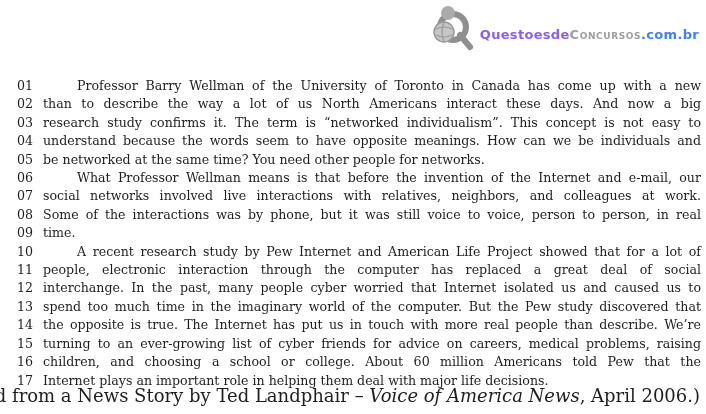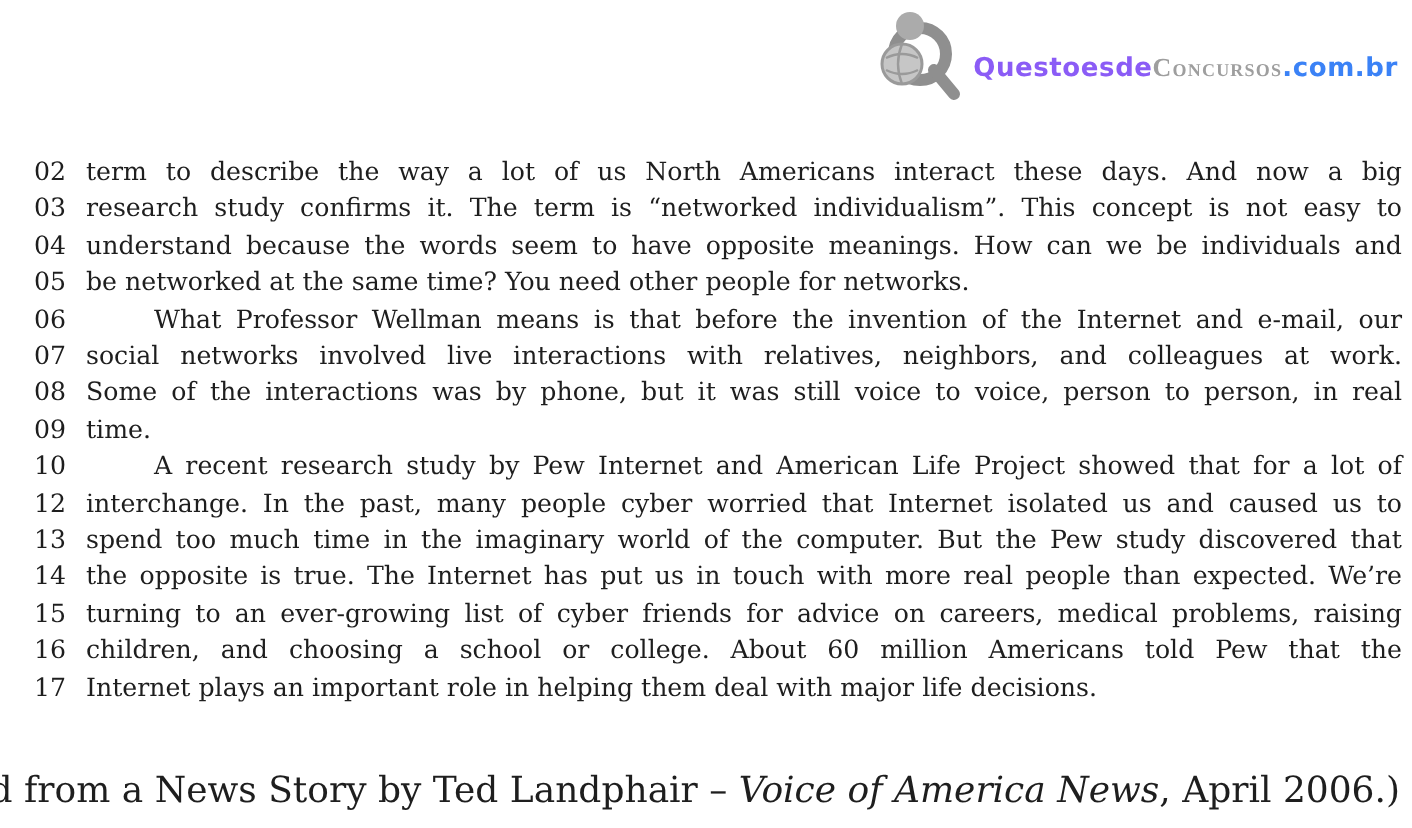--- a/index.html
+++ b/index.html
@@ -23,21 +23,21 @@
   .logo-icon { width: 50px; height: 46px; margin-right: 3px; }
   .logo-text {
     font-family: "DejaVu Sans", sans-serif;
     font-weight: bold;
     font-size: 13px;
     letter-spacing: 0.3px;
     white-space: nowrap;
     padding-top: 12px;
   }
   .brand-dark   { color: #8b5cf6; }
-  .brand-light  { color: #9e9e9e; font-variant: small-caps; letter-spacing: 0.6px; font-family: Liberation Serif, serif; }
+  .brand-light  { color: #9e9e9e; font-variant: small-caps; letter-spacing: 0.6px; }
   .brand-suffix { color: #3b82f6; }
 
   
   .passage {
     position: absolute;
     left: 17px;
     top: 77px;
     width: 684px;
   }
   .line {
@@ -89,22 +89,26 @@
         <path d="M9 24 Q17 20 25 24" fill="none" stroke="#9a9a9a" stroke-width="1.2"></path>
         <path d="M9 30 Q17 34 25 30" fill="none" stroke="#9a9a9a" stroke-width="1.2"></path>
         <path d="M17 17 Q13 27 17 37" fill="none" stroke="#9a9a9a" stroke-width="1.2"></path>
       </svg>
     </span>
     <span class="logo-text"><span class="brand-dark">Questoesde</span><span class="brand-light">Concursos</span><span class="brand-suffix">.com.br</span></span>
   </div>
 
   <div class="passage">
       <div class="line">
+      <span class="line-num">01</span>
+      <span class="line-text indent justify">Professor Barry Wellman of the University of Toronto in Canada has come up with a new</span>
+    </div>
+      <div class="line">
       <span class="line-num">02</span>
-      <span class="line-text justify">term to describe the way a lot of us North Americans interact these days. And now a big</span>
+      <span class="line-text justify">than to describe the way a lot of us North Americans interact these days. And now a big</span>
     </div>
       <div class="line">
       <span class="line-num">03</span>
       <span class="line-text justify">research study confirms it. The term is “networked individualism”. This concept is not easy to</span>
     </div>
       <div class="line">
       <span class="line-num">04</span>
       <span class="line-text justify">understand because the words seem to have opposite meanings. How can we be individuals and</span>
     </div>
       <div class="line">
@@ -125,30 +129,34 @@
     </div>
       <div class="line">
       <span class="line-num">09</span>
       <span class="line-text">time.</span>
     </div>
       <div class="line">
       <span class="line-num">10</span>
       <span class="line-text indent justify">A recent research study by Pew Internet and American Life Project showed that for a lot of</span>
     </div>
       <div class="line">
+      <span class="line-num">11</span>
+      <span class="line-text justify">people, electronic interaction through the computer has replaced a great deal of social</span>
+    </div>
+      <div class="line">
       <span class="line-num">12</span>
       <span class="line-text justify">interchange. In the past, many people cyber worried that Internet isolated us and caused us to</span>
     </div>
       <div class="line">
       <span class="line-num">13</span>
       <span class="line-text justify">spend too much time in the imaginary world of the computer. But the Pew study discovered that</span>
     </div>
       <div class="line">
       <span class="line-num">14</span>
-      <span class="line-text justify">the opposite is true. The Internet has put us in touch with more real people than expected. We’re</span>
+      <span class="line-text justify">the opposite is true. The Internet has put us in touch with more real people than describe. We’re</span>
     </div>
       <div class="line">
       <span class="line-num">15</span>
       <span class="line-text justify">turning to an ever-growing list of cyber friends for advice on careers, medical problems, raising</span>
     </div>
       <div class="line">
       <span class="line-num">16</span>
       <span class="line-text justify">children, and choosing a school or college. About 60 million Americans told Pew that the</span>
     </div>
       <div class="line">

